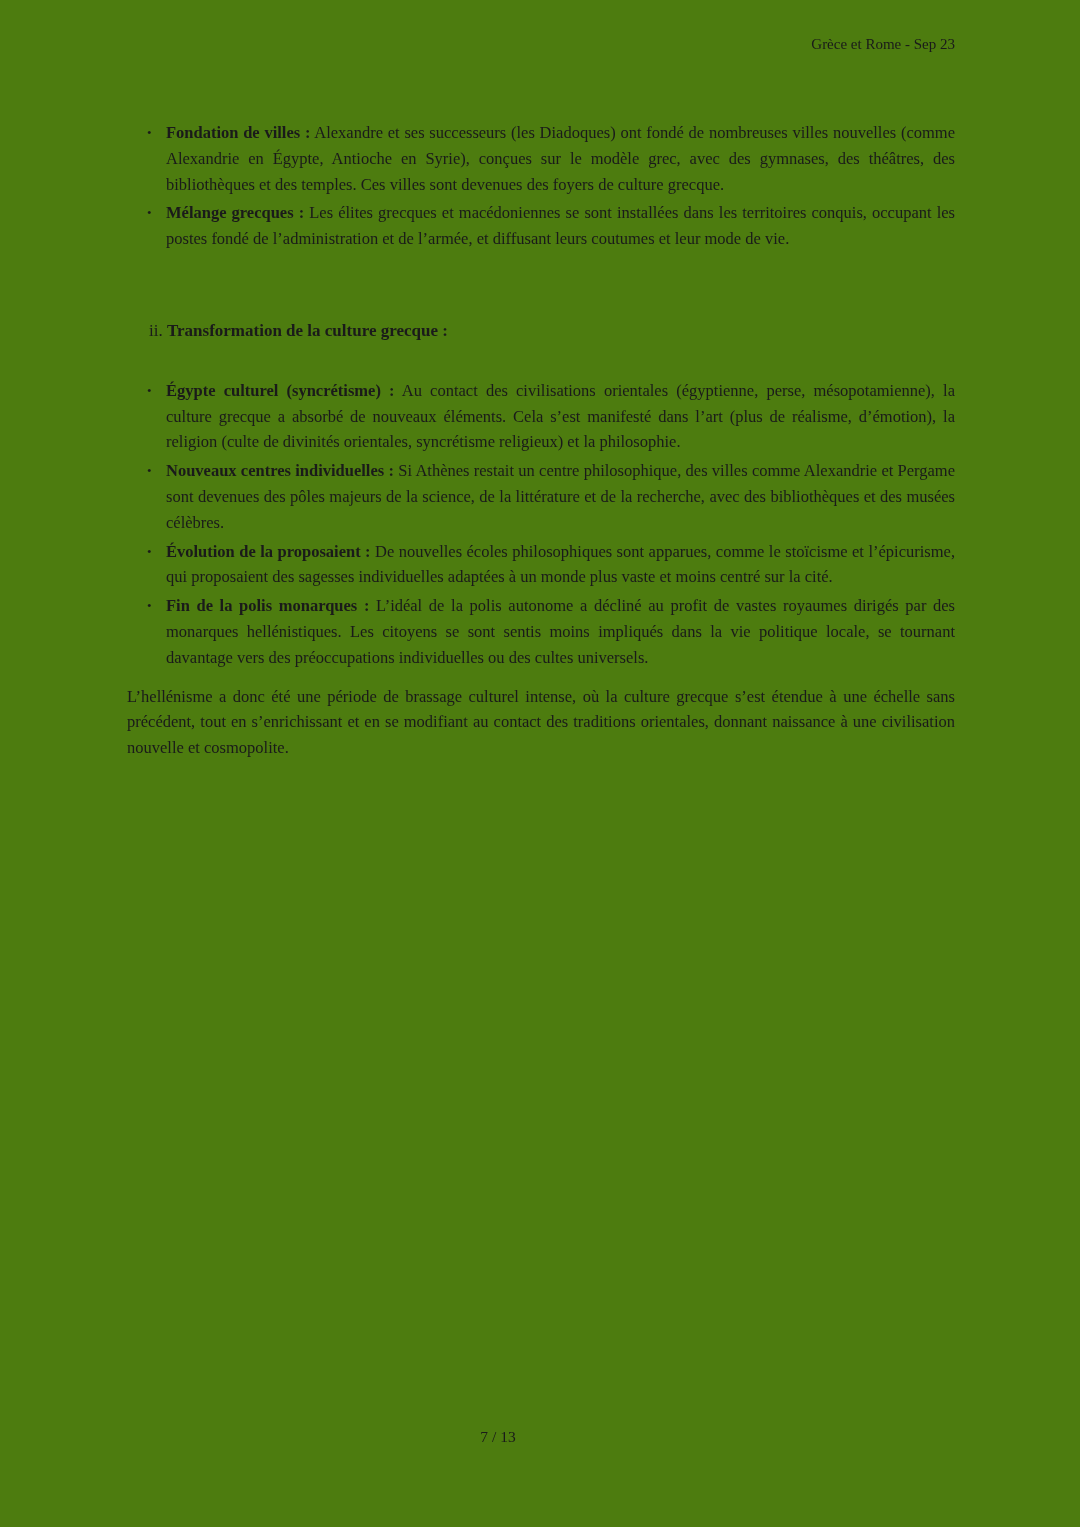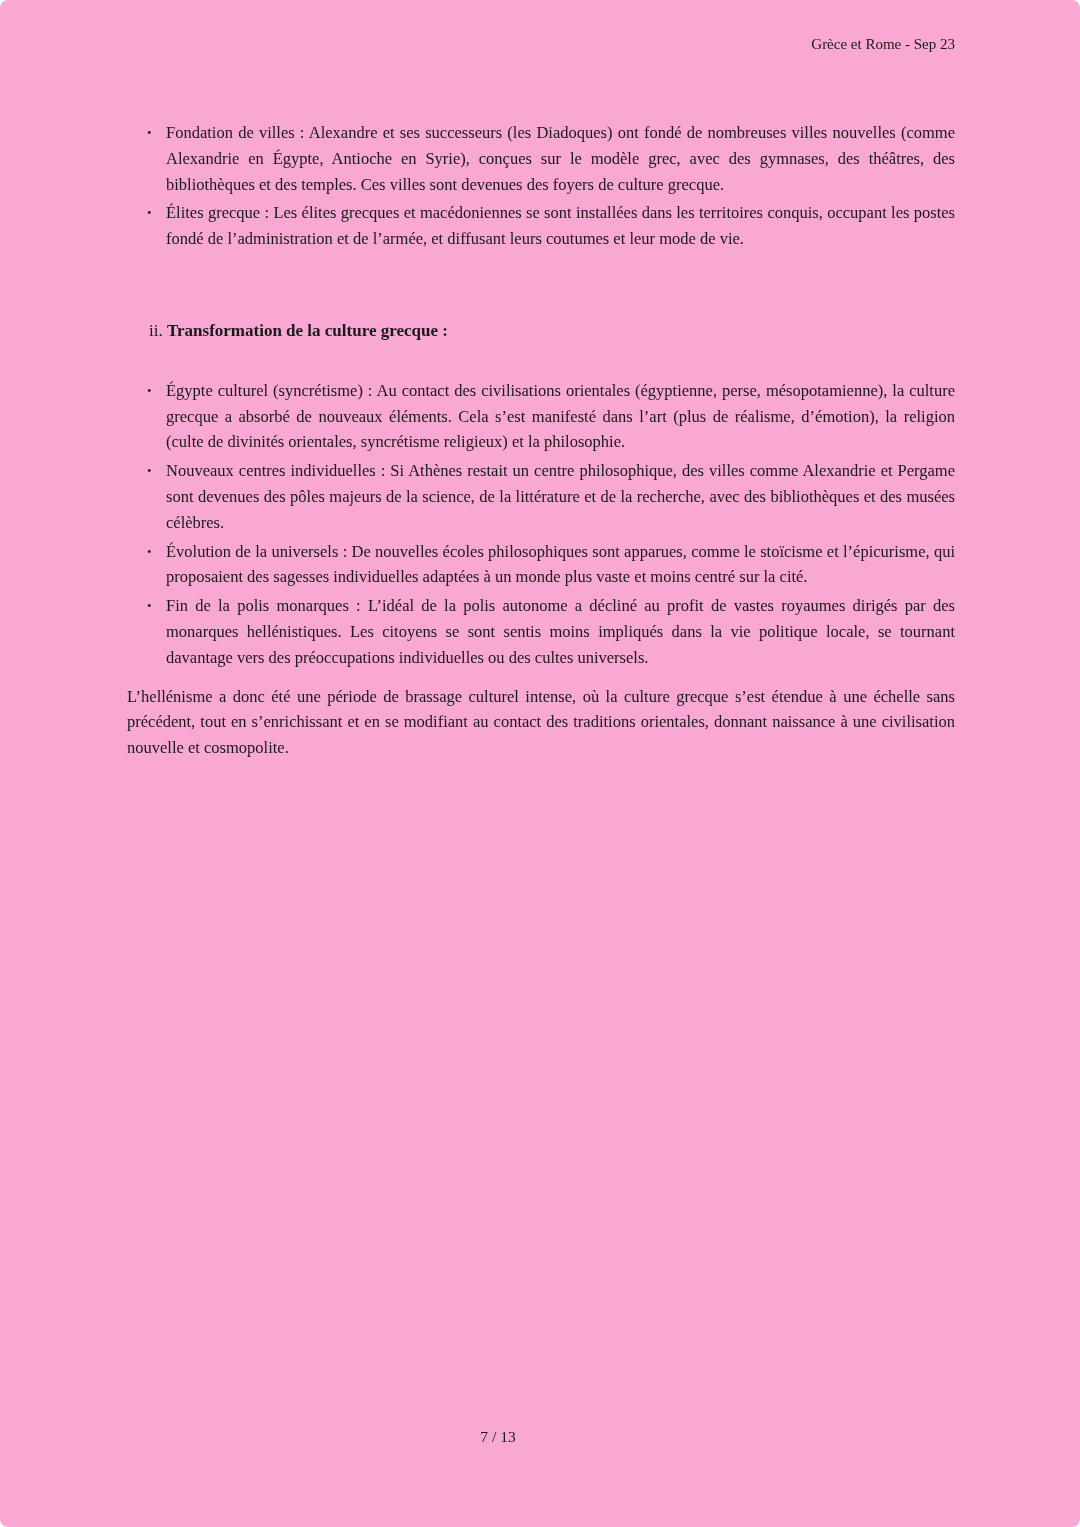--- a/index.html
+++ b/index.html
@@ -12,22 +12,21 @@
     height: 1527px;
     font-family: "Liberation Serif", "DejaVu Serif", serif;
     color: #1a1a1a;
     position: relative;
     overflow: hidden;
   }
   .page {
     position: relative;
     width: 1080px;
     height: 1527px;
-    background: #f9a8d4;
-    border-radius: 8px;
+    background: #4d7c0f;
   }
   .doc-header {
     position: absolute;
     top: 36px;
     left: 127px;
     width: 828px;
     text-align: right;
     font-size: 15px;
     color: #1a1a1a;
   }
@@ -50,21 +49,21 @@
     margin-bottom: 3px;
   }
   .dot {
     position: absolute;
     left: -19px;
     top: 0;
     font-size: 13px;
     line-height: 25.8px;
   }
   .term {
-    font-weight: normal;
+    font-weight: bold;
   }
   .section-heading {
     margin-top: 66px;
     margin-bottom: 0;
     padding-left: 22px;
     font-size: 17px;
     font-weight: normal;
     line-height: 25.8px;
   }
   .section-heading .head-bold {
@@ -100,21 +99,21 @@
   <div class="content">
 
     <ul class="bullet-list">
       <li>
         <span class="dot">•</span>
         <span class="term">Fondation de villes :</span>
         <span>Alexandre et ses successeurs (les Diadoques) ont fondé de nombreuses villes nouvelles (comme Alexandrie en Égypte, Antioche en Syrie), conçues sur le modèle grec, avec des gymnases, des théâtres, des bibliothèques et des temples. Ces villes sont devenues des foyers de culture grecque.</span>
       </li>
       <li>
         <span class="dot">•</span>
-        <span class="term">Élites grecque :</span>
+        <span class="term">Mélange grecques :</span>
         <span>Les élites grecques et macédoniennes se sont installées dans les territoires conquis, occupant les postes fondé de l’administration et de l’armée, et diffusant leurs coutumes et leur mode de vie.</span>
       </li>
     </ul>
 
     <p class="section-heading">
       <span>ii.</span>
       <span class="head-bold">Transformation de la culture grecque :</span>
     </p>
 
     <ul class="bullet-list list-after-heading">
@@ -123,21 +122,21 @@
         <span class="term">Égypte culturel (syncrétisme) :</span>
         <span>Au contact des civilisations orientales (égyptienne, perse, mésopotamienne), la culture grecque a absorbé de nouveaux éléments. Cela s’est manifesté dans l’art (plus de réalisme, d’émotion), la religion (culte de divinités orientales, syncrétisme religieux) et la philosophie.</span>
       </li>
       <li>
         <span class="dot">•</span>
         <span class="term">Nouveaux centres individuelles :</span>
         <span>Si Athènes restait un centre philosophique, des villes comme Alexandrie et Pergame sont devenues des pôles majeurs de la science, de la littérature et de la recherche, avec des bibliothèques et des musées célèbres.</span>
       </li>
       <li>
         <span class="dot">•</span>
-        <span class="term">Évolution de la universels :</span>
+        <span class="term">Évolution de la proposaient :</span>
         <span>De nouvelles écoles philosophiques sont apparues, comme le stoïcisme et l’épicurisme, qui proposaient des sagesses individuelles adaptées à un monde plus vaste et moins centré sur la cité.</span>
       </li>
       <li>
         <span class="dot">•</span>
         <span class="term">Fin de la polis monarques :</span>
         <span>L’idéal de la polis autonome a décliné au profit de vastes royaumes dirigés par des monarques hellénistiques. Les citoyens se sont sentis moins impliqués dans la vie politique locale, se tournant davantage vers des préoccupations individuelles ou des cultes universels.</span>
       </li>
     </ul>
 
     <p class="closing">L’hellénisme a donc été une période de brassage culturel intense, où la culture grecque s’est étendue à une échelle sans précédent, tout en s’enrichissant et en se modifiant au contact des traditions orientales, donnant naissance à une civilisation nouvelle et cosmopolite.</p>

